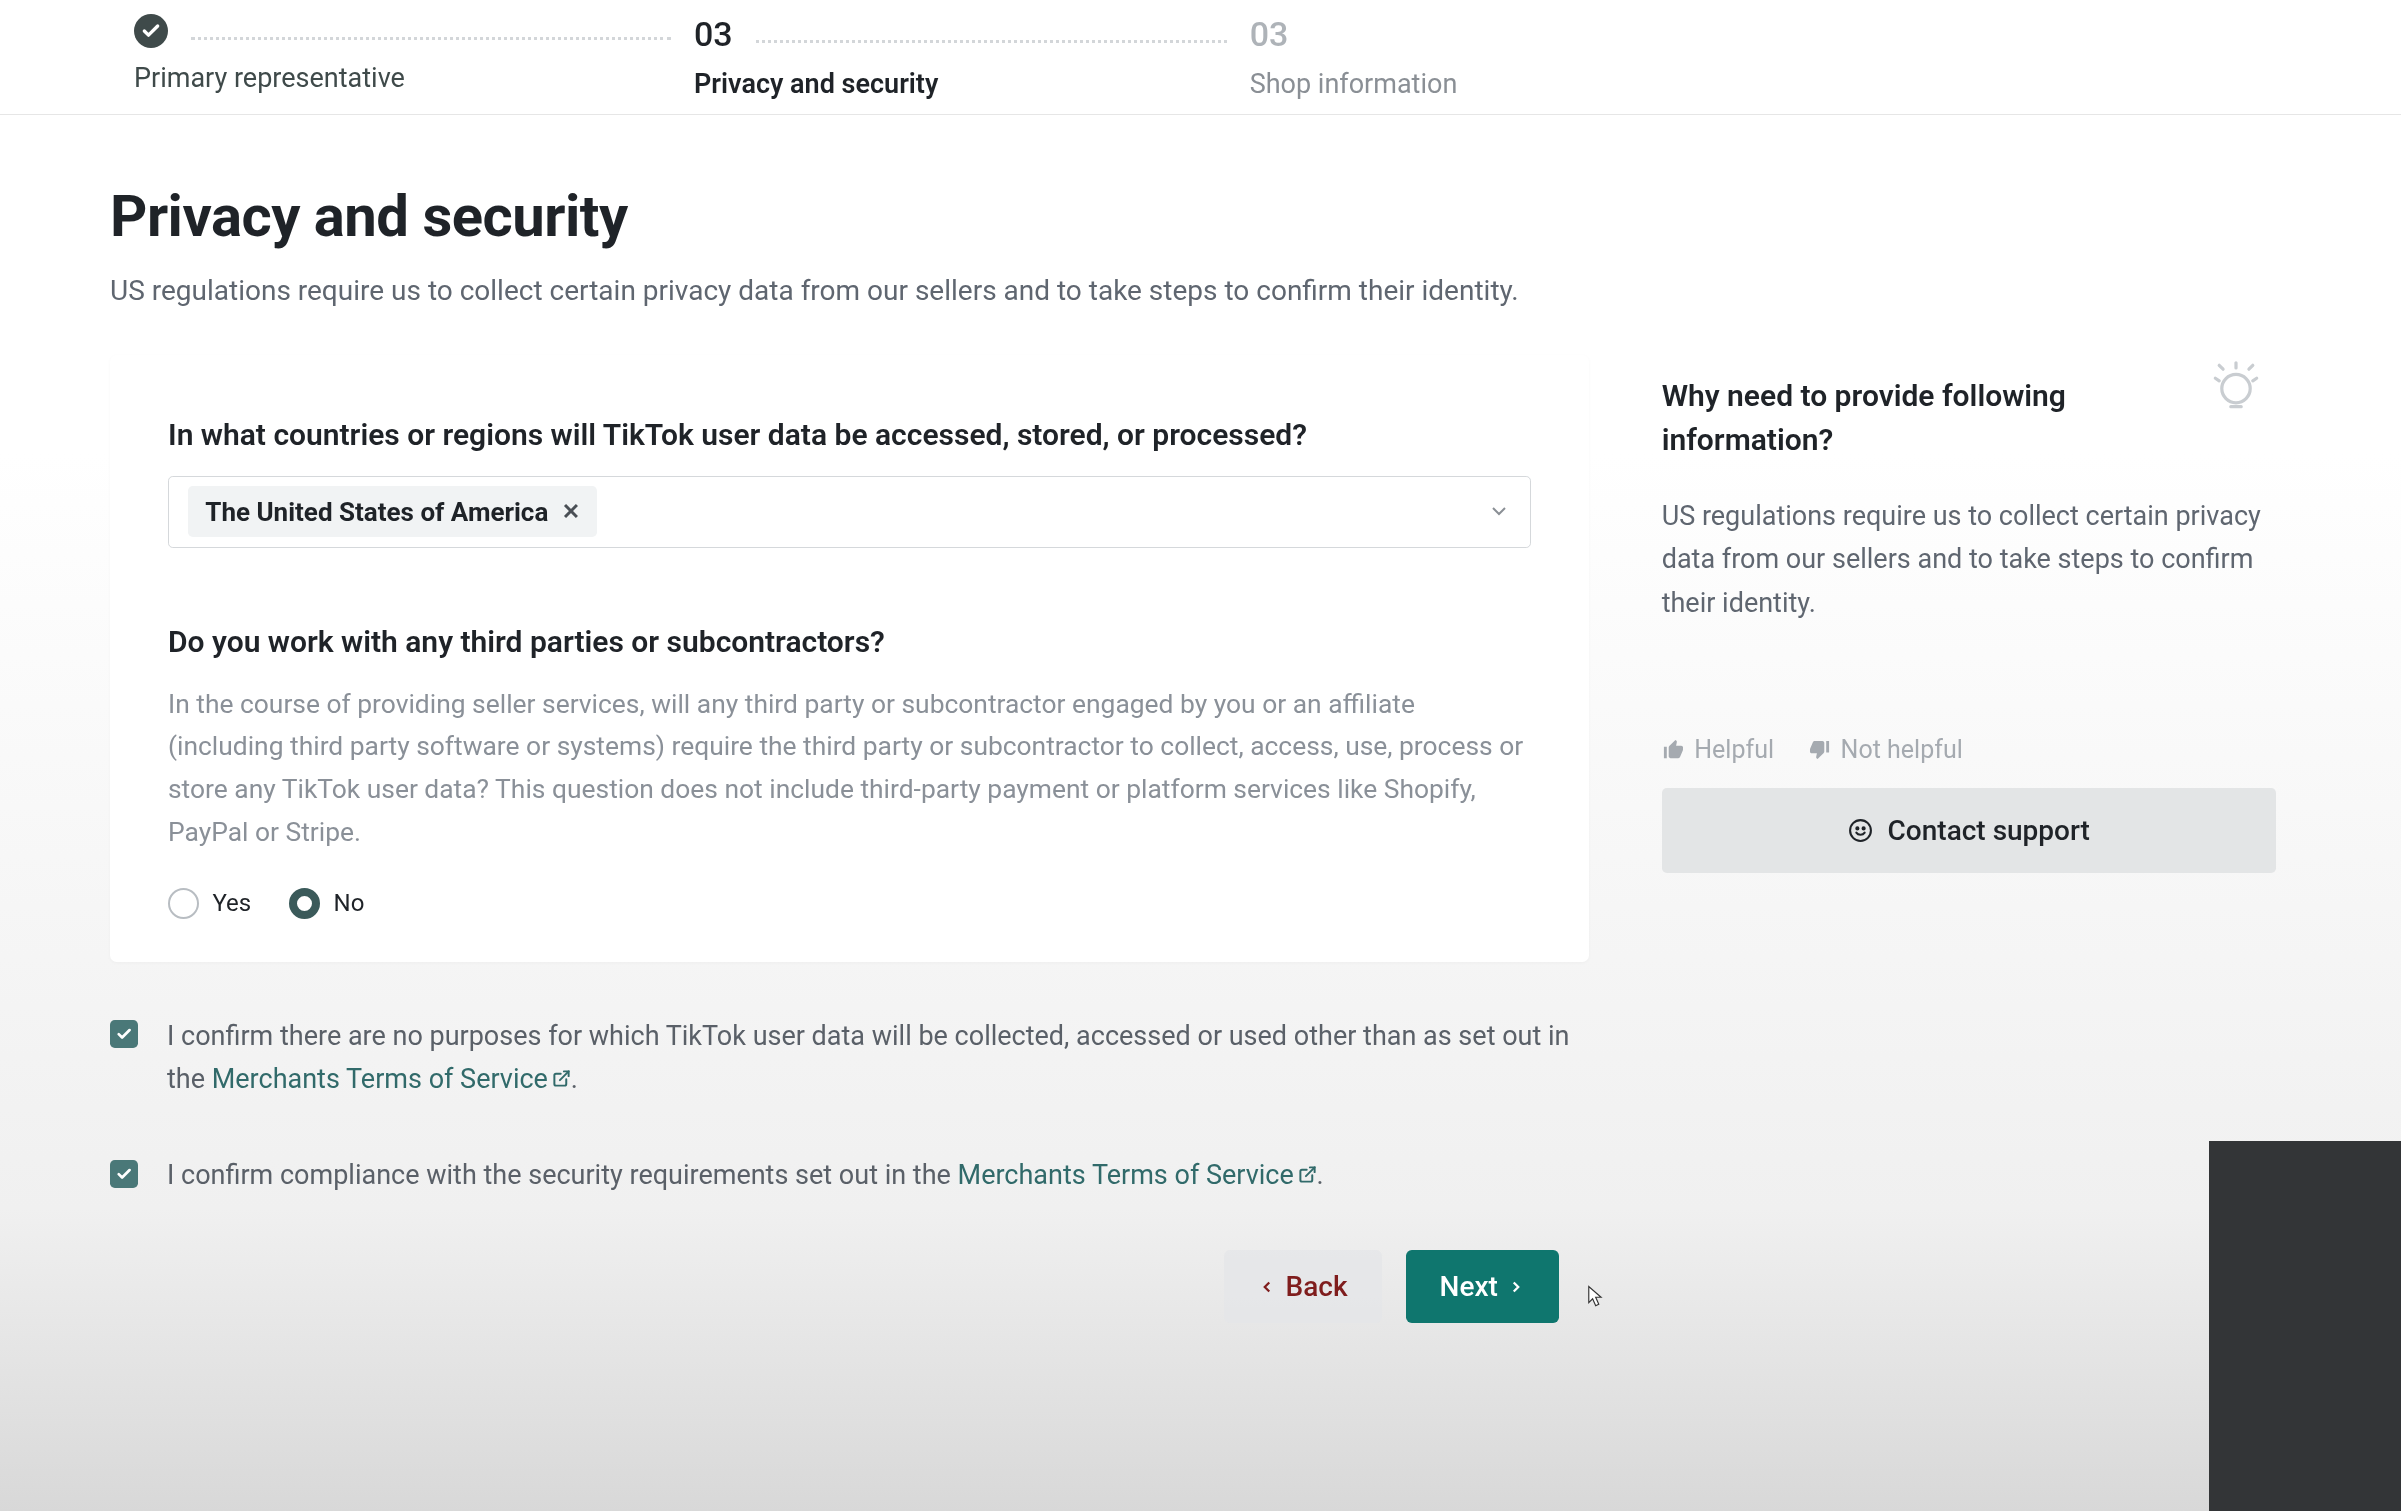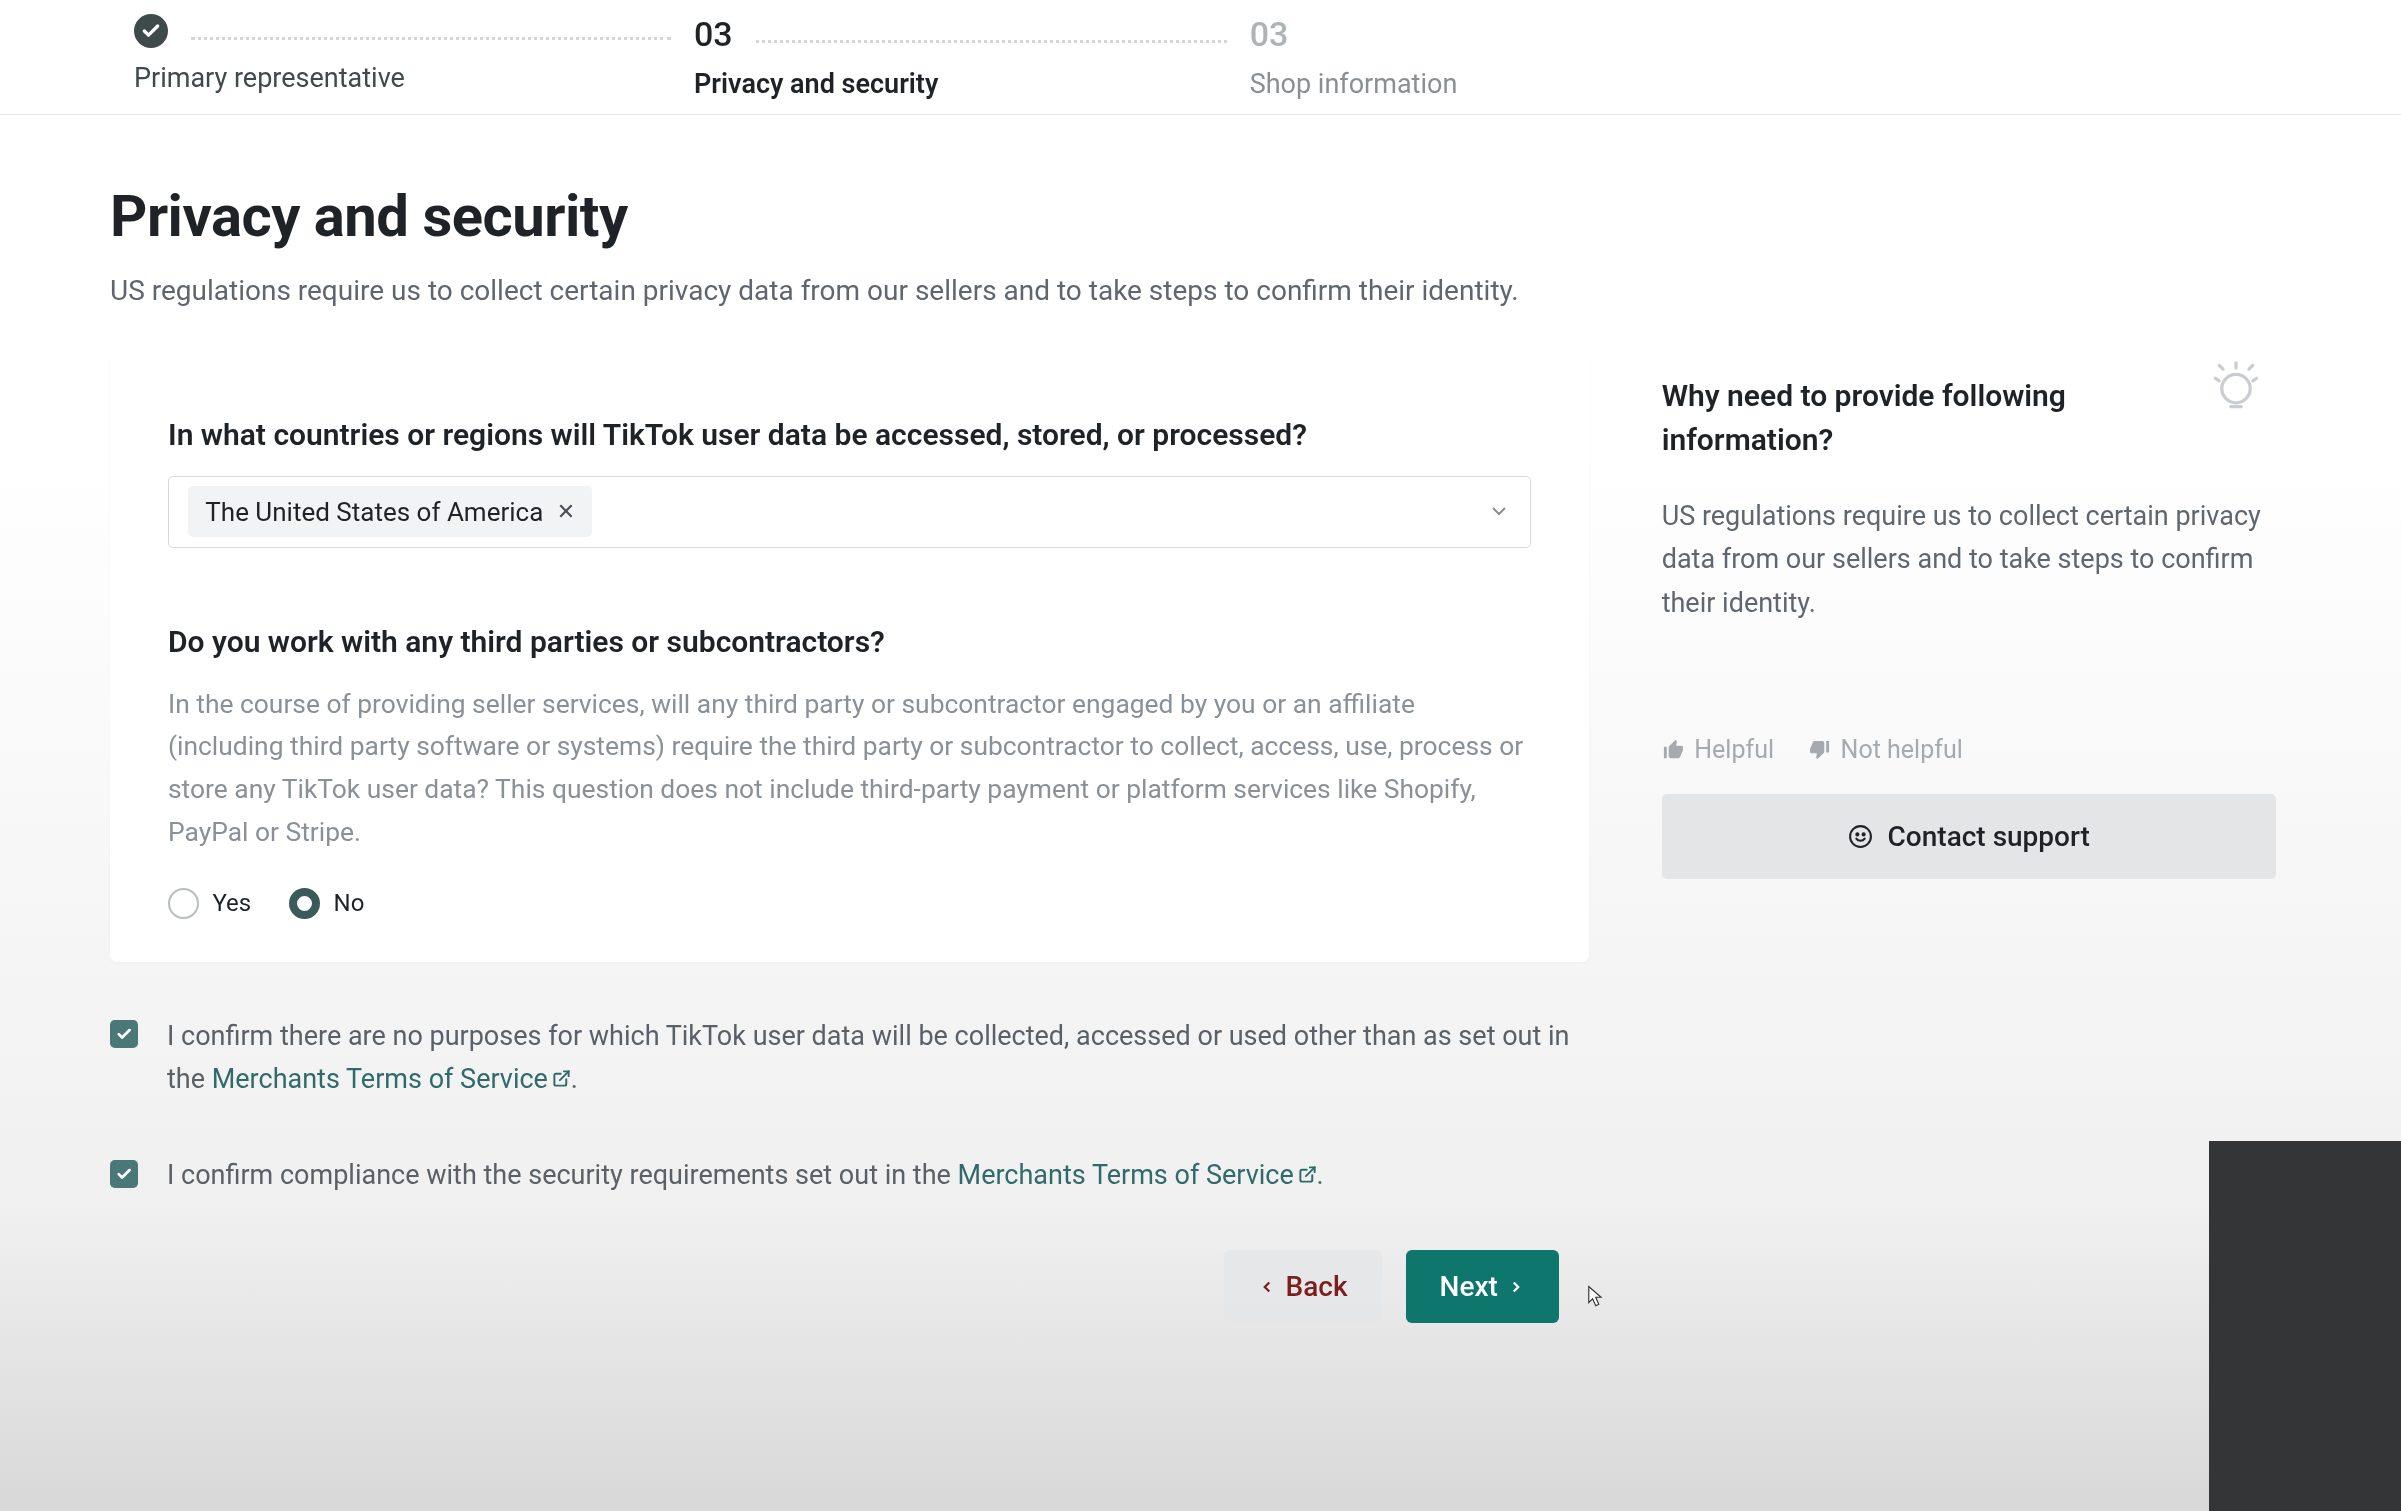--- a/index.html
+++ b/index.html
@@ -114,21 +114,21 @@
       margin-bottom: 72px;
       cursor: pointer;
     }
     .chip {
       display: inline-flex;
       align-items: center;
       background: #f1f3f4;
       padding: 10.6px 17.3px;
       border-radius: 4.8px;
       font-size: 26px;
-      font-weight: 400;
+      font-weight: 700;
       color: #1f2328;
       gap: 13.4px;
     }
     .chip-close {
       font-size: 22px;
       color: #4a4f55;
       cursor: pointer;
     }
     .chevron {
       color: #8a8f95;
@@ -186,21 +186,21 @@
     }
     .side-text {
       font-size: 27px;
       color: #5f6670;
       line-height: 1.6;
       margin-bottom: 110px;
     }
     .feedback {
       display: flex;
       gap: 34px;
-      margin-bottom: 30px;
+      margin-bottom: 24px;
     }
     .fb-item {
       display: flex;
       align-items: center;
       gap: 9.6px;
       color: #a5aab0;
       font-size: 25px;
       cursor: pointer;
     }
     .contact-btn {

